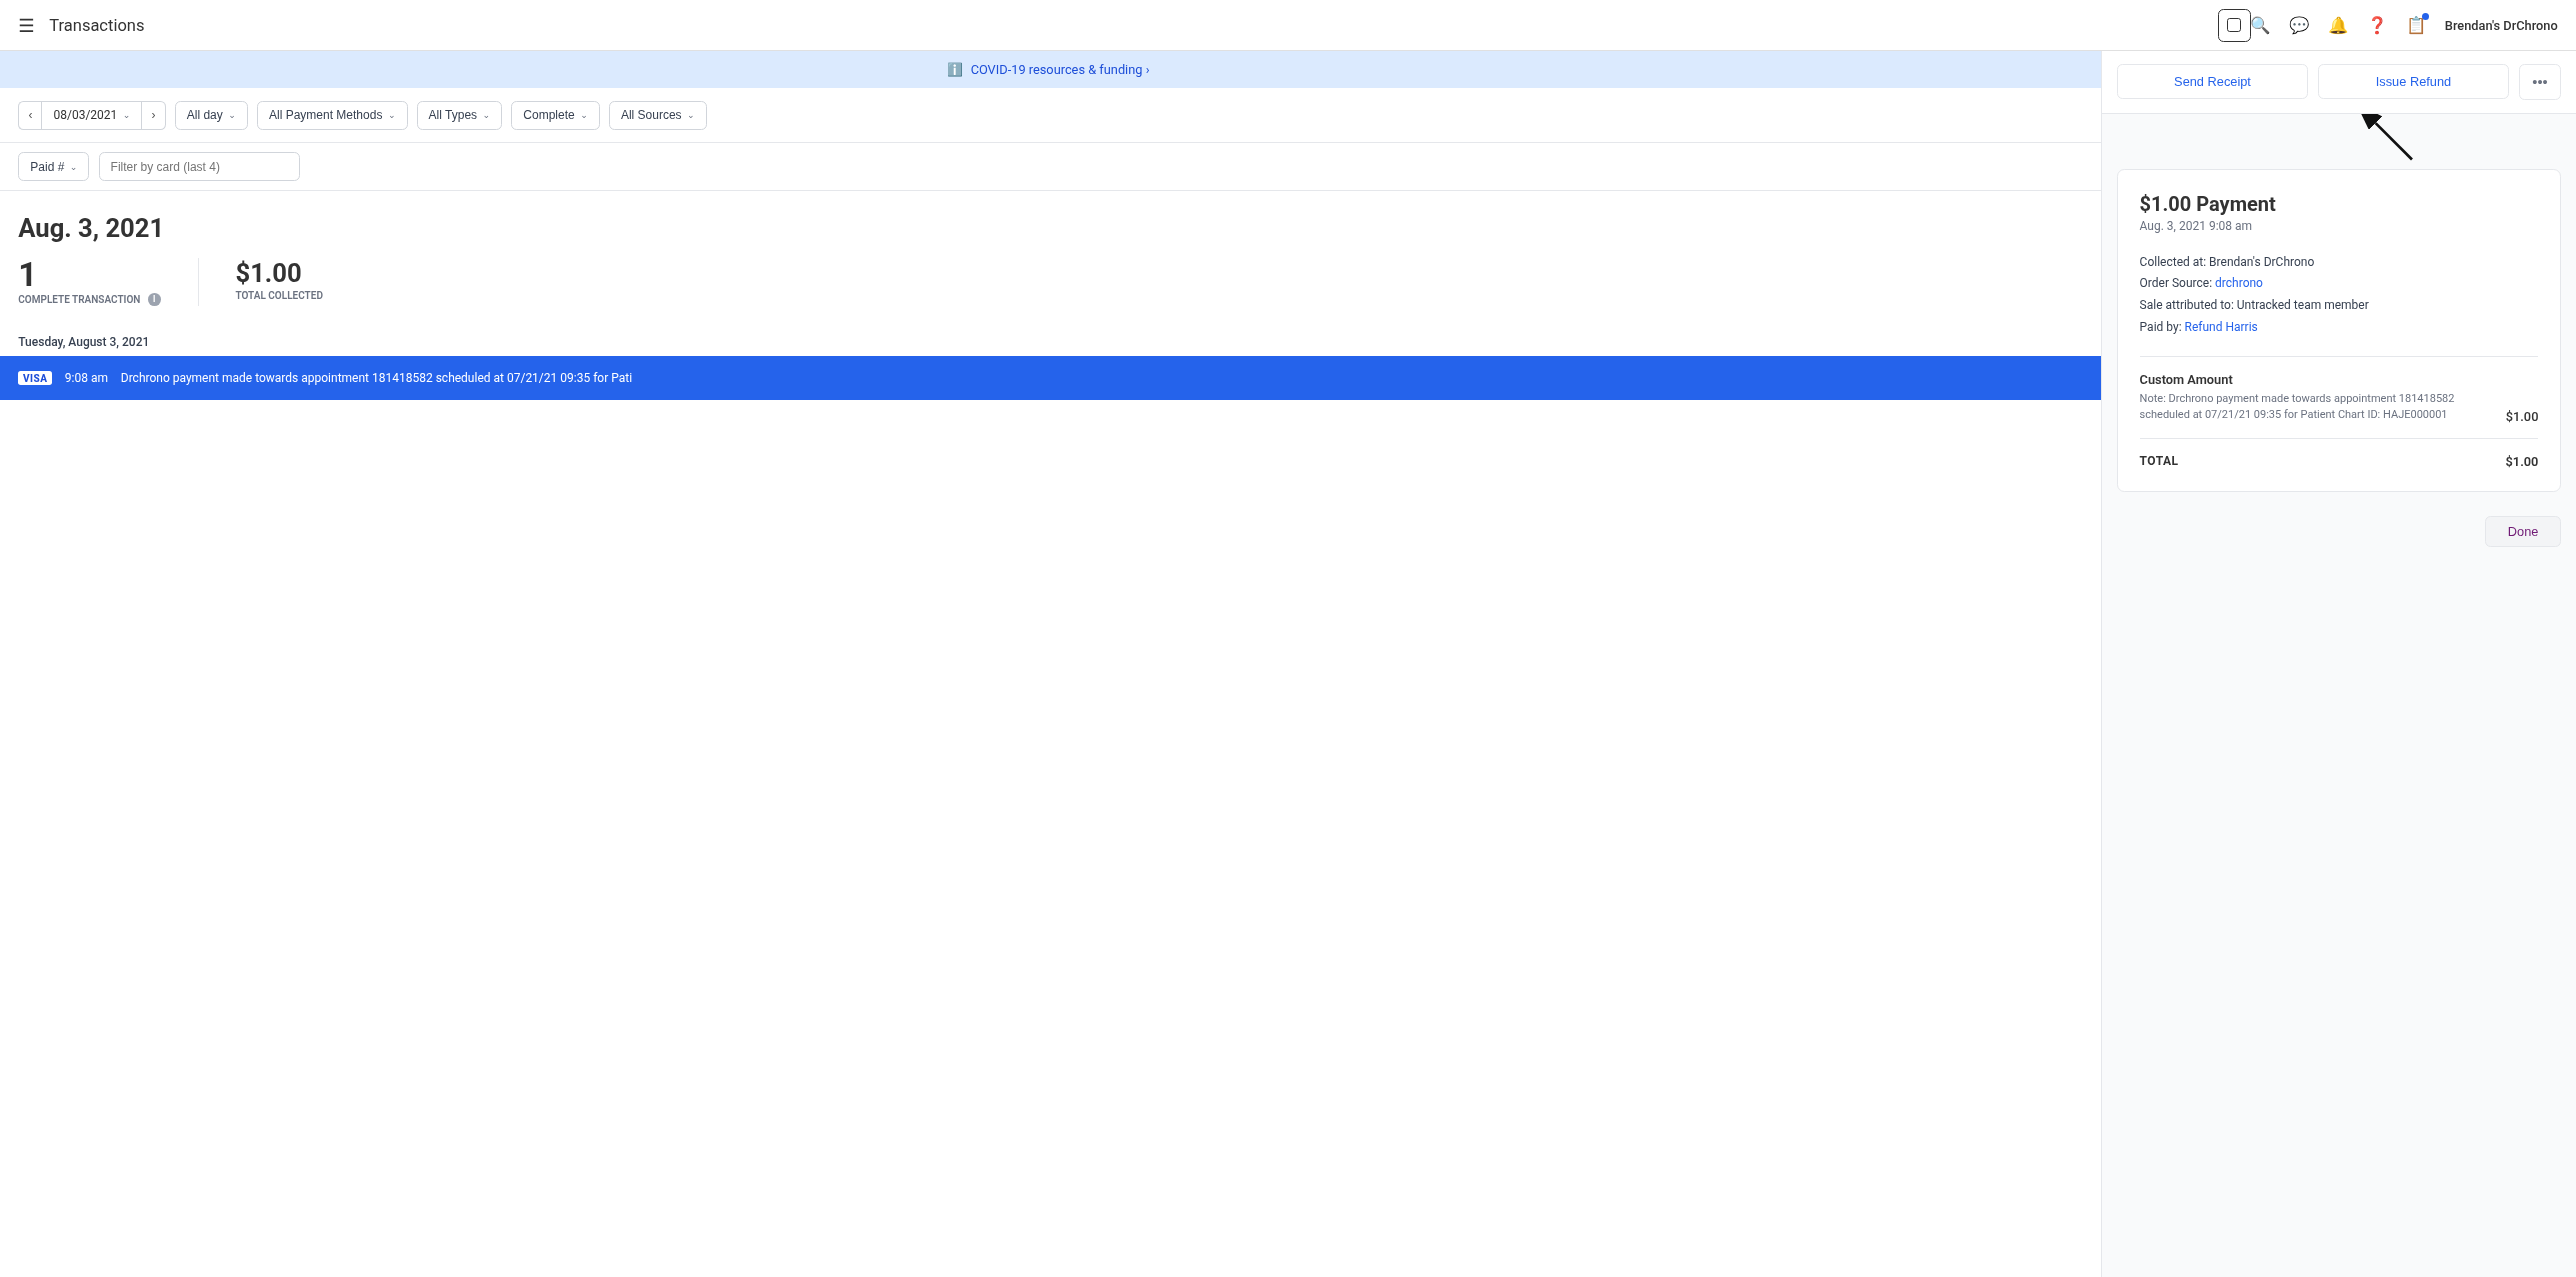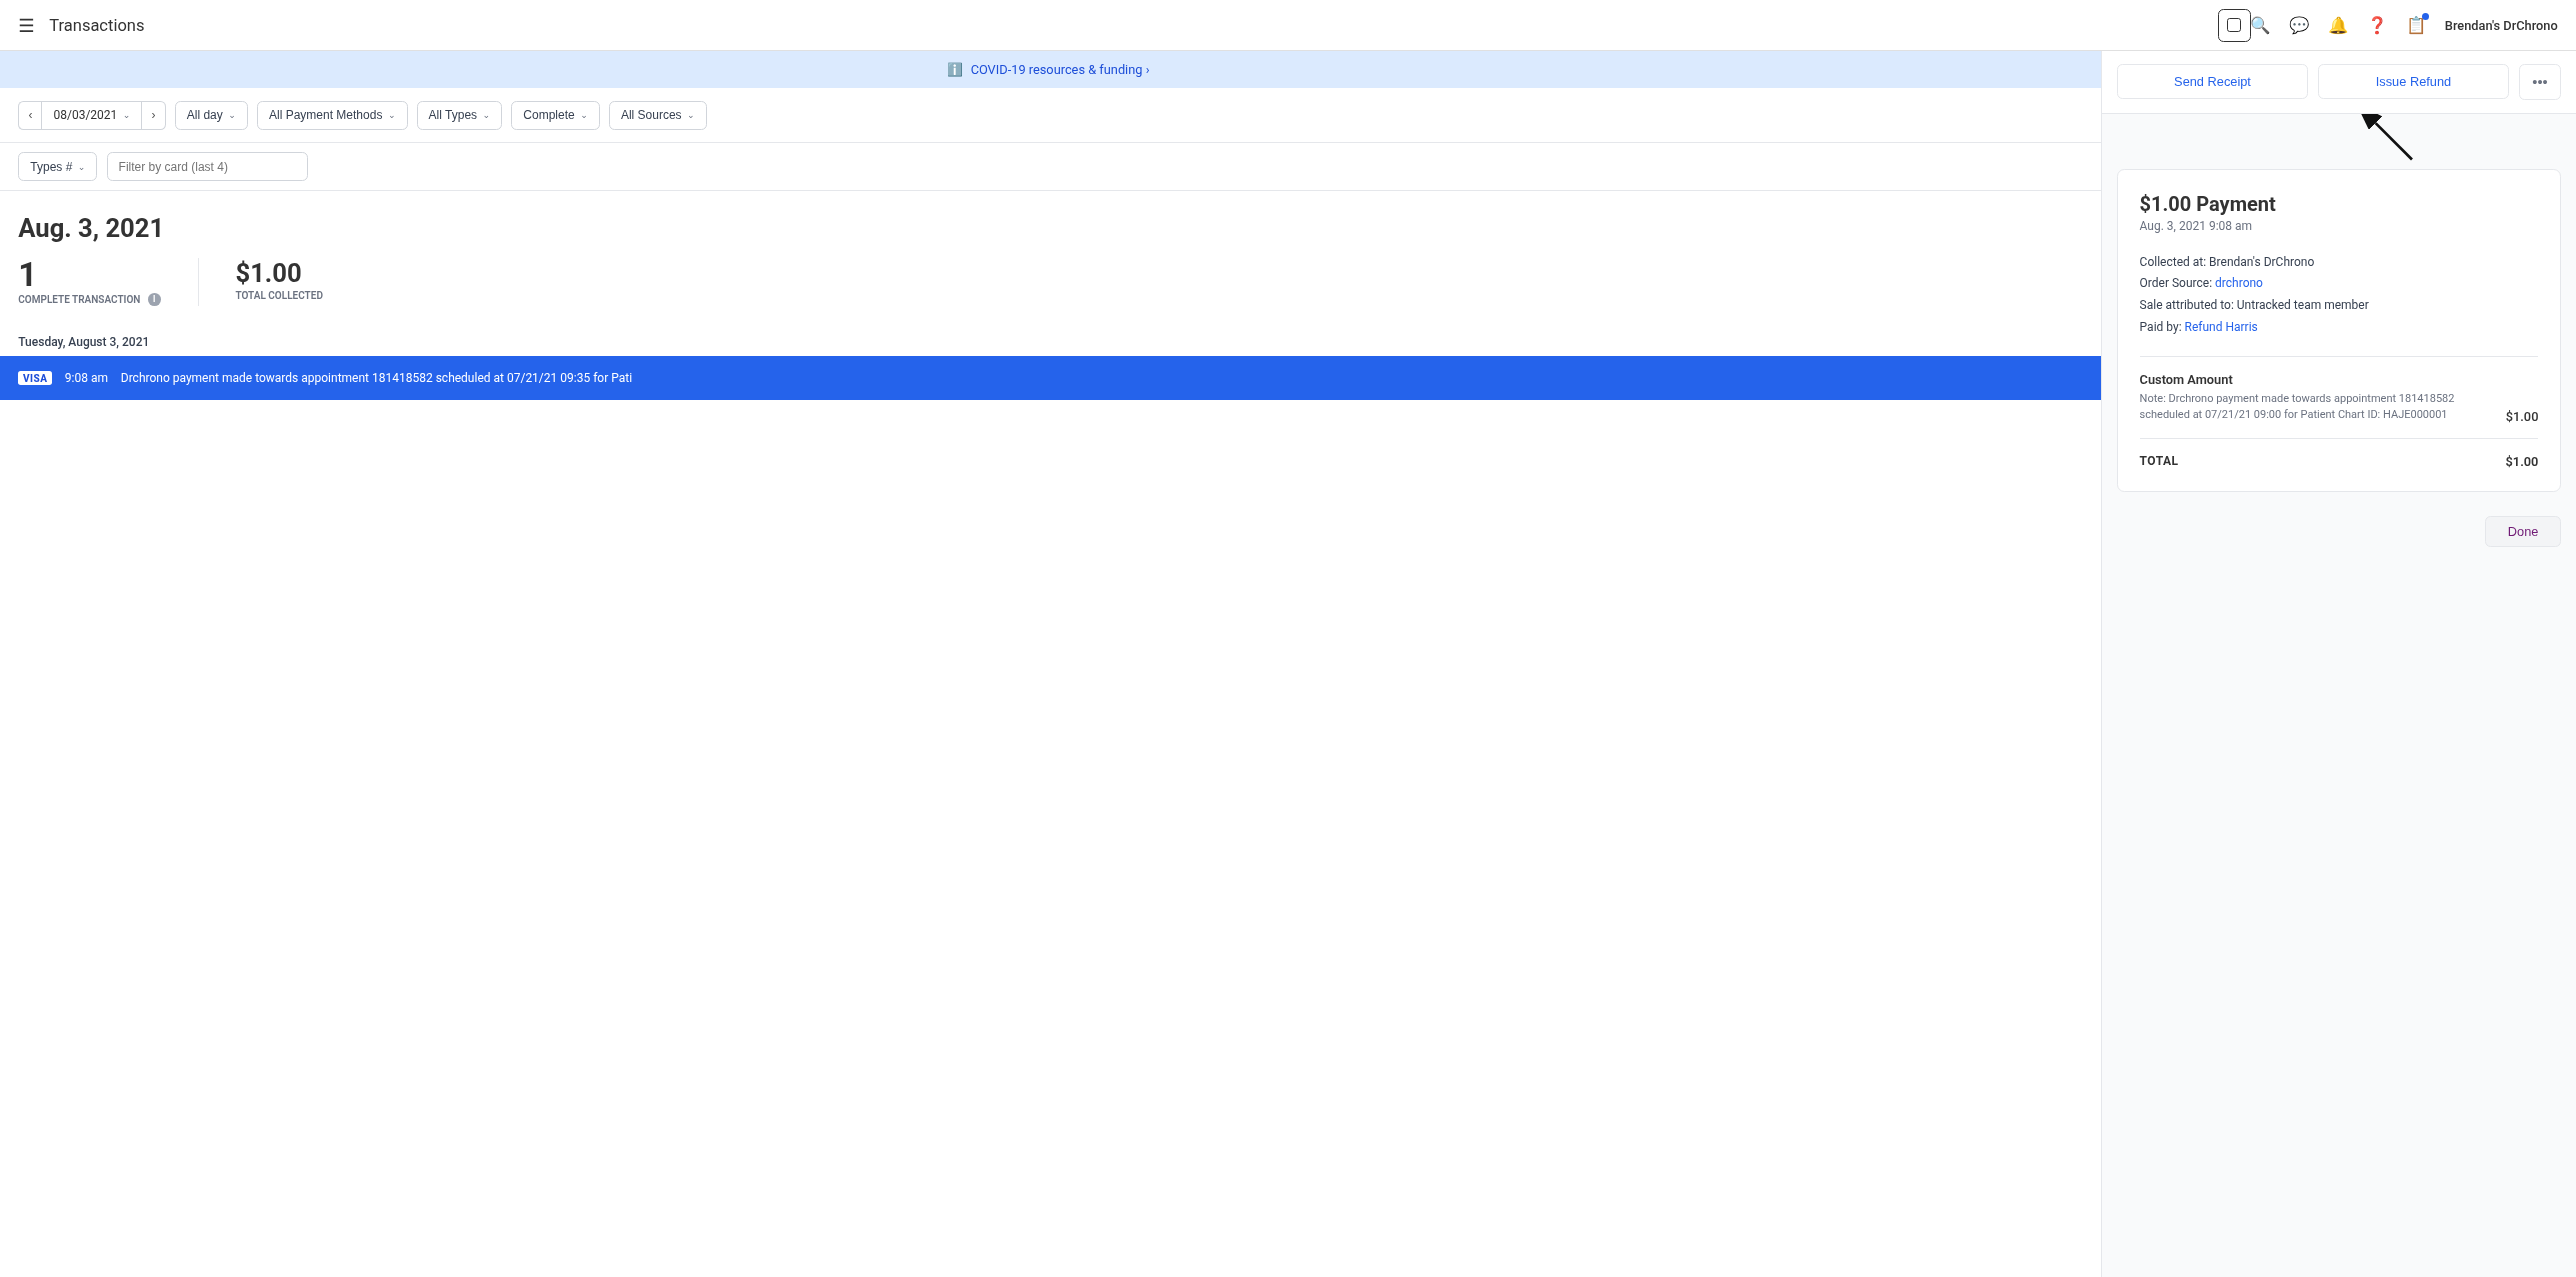--- a/index.html
+++ b/index.html
@@ -218,21 +218,21 @@
       </button>
 
       <button class="filter-btn">
         <span>All Sources</span>
         <span class="chevron">⌄</span>
       </button>
     </div>
 
     <div class="card-filter-row">
       <button class="filter-btn">
-        <span>Types #</span>
+        <span>Paid #</span>
         <span class="chevron">⌄</span>
       </button>
       <input class="card-filter-input" type="text" placeholder="Filter by card (last 4)" style="">
     </div>
 
     <div class="date-heading">Aug. 3, 2021</div>
 
     <div class="stats-row">
       <div class="stat-block">
         <span class="stat-number">1</span>
@@ -298,21 +298,21 @@
           <span>Paid by:</span>
           <a class="payment-link"> <span>Refund Harris</span></a>
         </div>
       </div>
 
       <hr class="divider">
 
       <div class="line-item">
         <div>
           <div class="line-item-label">Custom Amount</div>
-          <div class="line-item-note">Note: Drchrono payment made towards appointment 181418582 scheduled at 07/21/21 09:00 for Patient Chart ID: HAJE000001</div>
+          <div class="line-item-note">Note: Drchrono payment made towards appointment 181418582 scheduled at 07/21/21 09:35 for Patient Chart ID: HAJE000001</div>
         </div>
         <div class="line-item-amount">$1.00</div>
       </div>
 
       <hr class="divider">
 
       <div class="total-row">
         <span class="total-label">TOTAL</span>
         <span class="total-amount">$1.00</span>
       </div>

